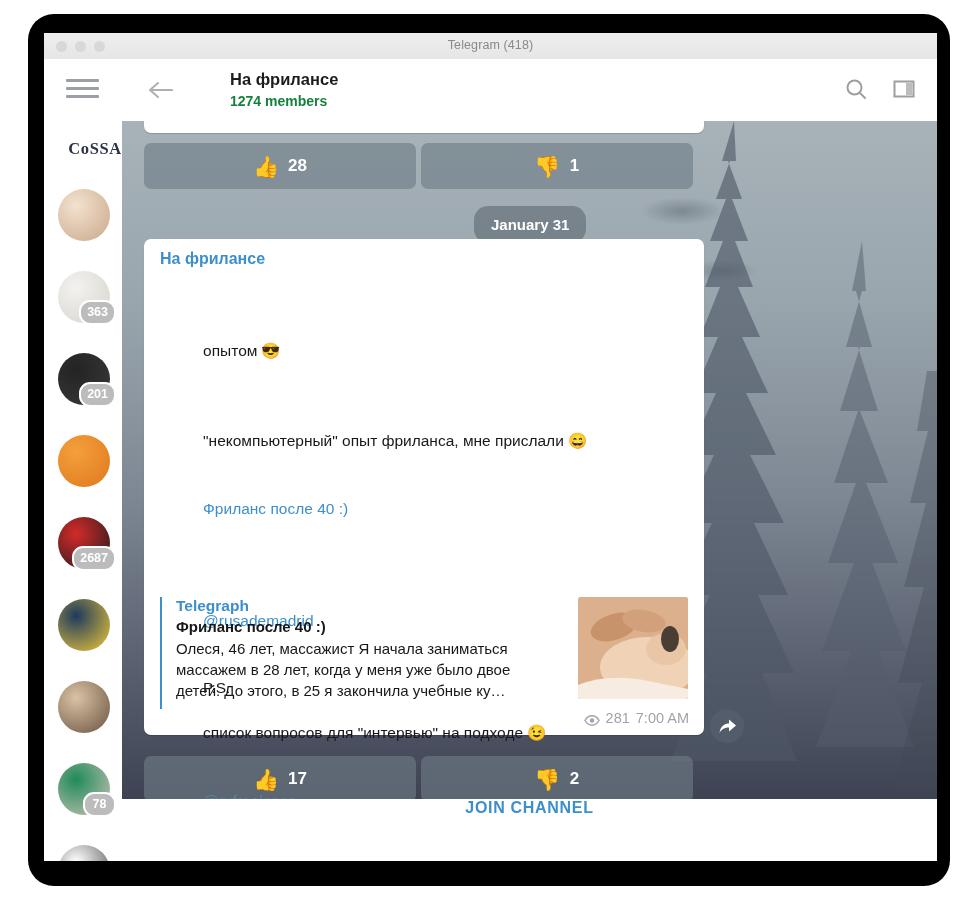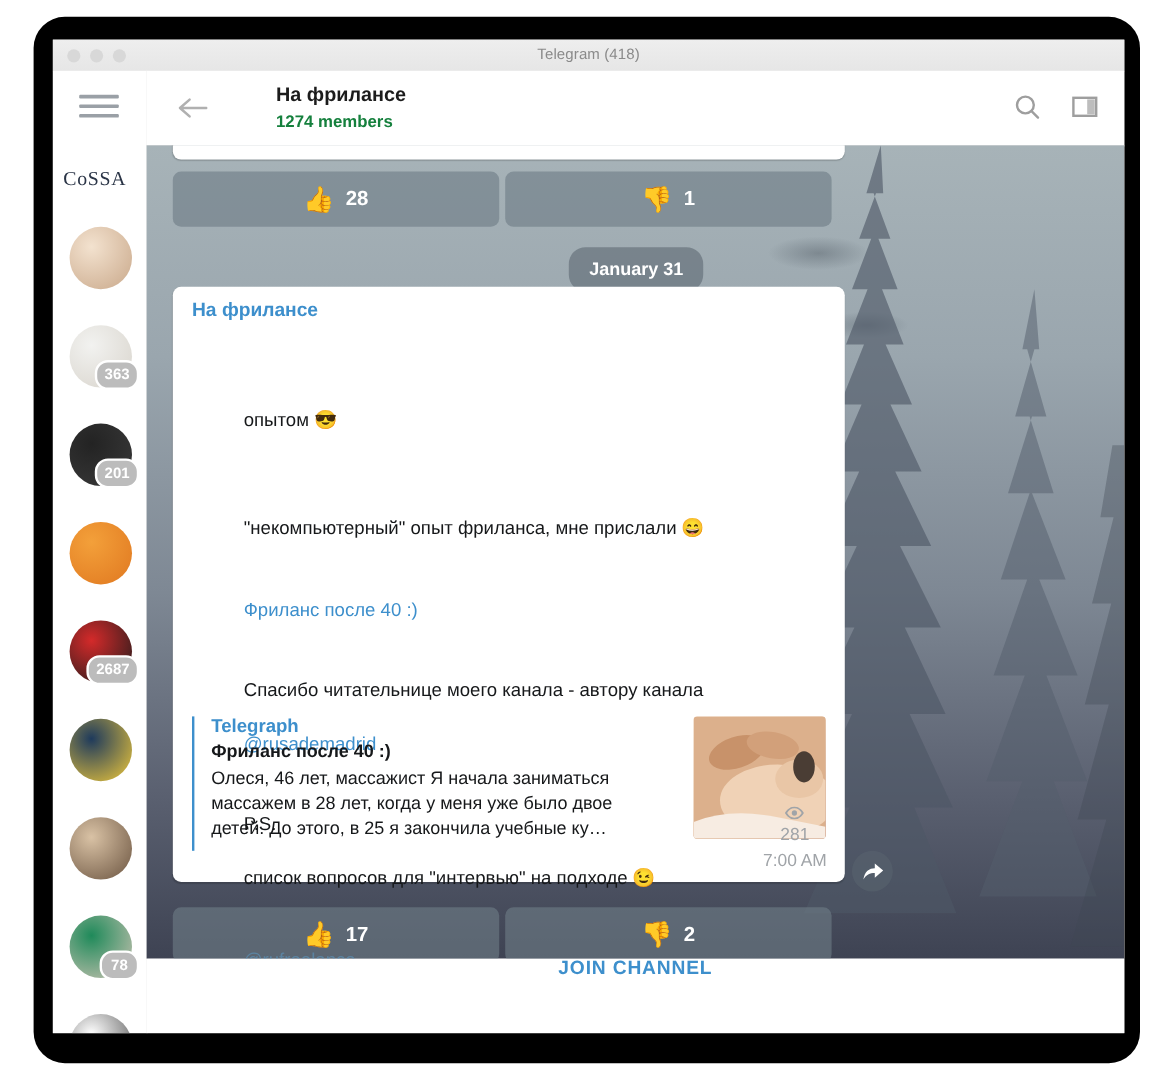--- a/index.html
+++ b/index.html
@@ -61,24 +61,24 @@
   #hamburger {
     position: absolute; left: 22px; top: 20px;
     width: 33px; height: 18px;
     cursor: pointer;
   }
   #hamburger span {
     display: block; height: 3px; background: #9aa0a6;
     border-radius: 1px; margin-bottom: 5px;
   }
   #cossa-logo {
-    position: absolute; left: 0; top: 80px; width: 70px;
+    position: absolute; left: 16px; top: 80px; width: 70px;
     text-align: center;
     font-family: "Liberation Serif", serif;
-    font-size: 16.5px; font-weight: normal;
+    font-size: 16.5px; font-weight: bold;
     color: #2a3446; letter-spacing: .6px;
   }
   .avatar-slot {
     position: absolute; left: 14px;
     width: 52px; height: 52px;
   }
   .avatar {
     width: 52px; height: 52px; border-radius: 50%;
     overflow: hidden; position: relative;
   }
@@ -215,21 +215,21 @@
   #pv-desc {
     position: absolute; left: 14px; top: 41px; width: 355px;
     font-size: 15px; line-height: 1.4; color: #16181a;
   }
   #pv-thumb {
     position: absolute; right: 0; top: 0;
     width: 110px; height: 102px; border-radius: 3px;
     overflow: hidden;
     background: linear-gradient(140deg,#e8c6a8 0%, #d9a97f 40%, #c8906a 70%, #b8795a 100%);
   }
-  #bubble-main .meta { top: auto; bottom: 9px; right: 15px; flex-direction: column; }
+  #bubble-main .meta { top: auto; bottom: 9px; right: 15px; }
 
   
   #forward-btn {
     position: absolute; left: 588px; top: 588px;
     width: 34px; height: 34px; border-radius: 50%;
     background: rgba(90,100,112,.55);
     display: flex; align-items: center; justify-content: center;
     cursor: pointer;
   }
 
@@ -373,21 +373,21 @@
 
       <div class="bubble" id="bubble-main">
         <div id="msg-author">На фрилансе</div>
 
         <div id="msg-body">
           <br>
           <span>опытом 😎</span><br>
           <br>
           <span>"некомпьютерный" опыт фриланса, мне прислали 😄</span><br><br>
           <span class="lnk">Фриланс после 40 :)</span><br><br>
-          <span>Спасибо читательнице моего канала - автору канала</span><br>
+          <br>
           <span class="lnk">@rusademadrid</span><br><br>
           <span>P.S.</span><br>
           <span>список вопросов для "интервью" на подходе 😉</span><br><br>
           <span class="lnk">@rufreelance</span>
         </div>
 
         <div id="preview">
           <div id="pv-site">Telegraph</div>
           <div id="pv-title">Фриланс после 40 :)</div>
           <div id="pv-desc">Олеся, 46 лет, массажист Я начала заниматься массажем в 28 лет, когда у меня уже было двое детей. До этого, в 25 я закончила учебные ку…</div>

